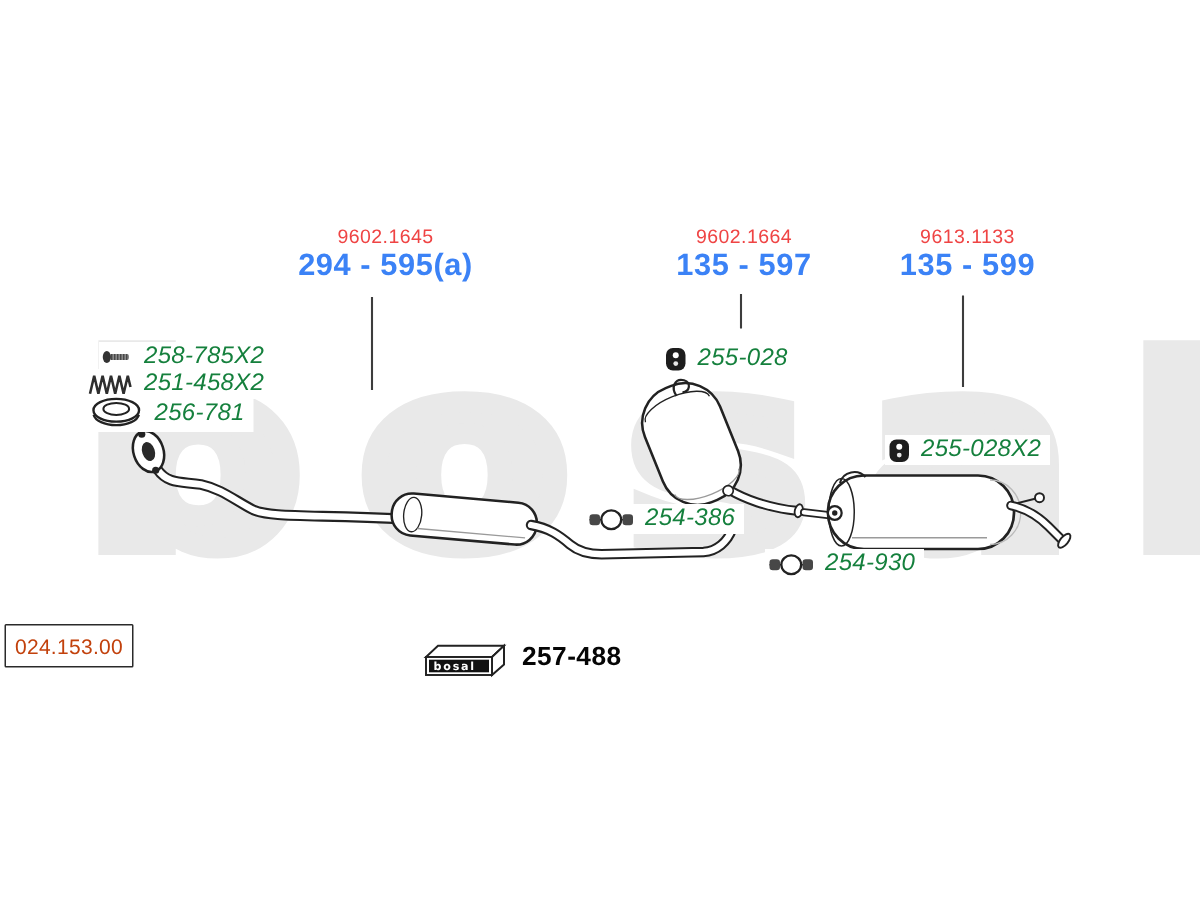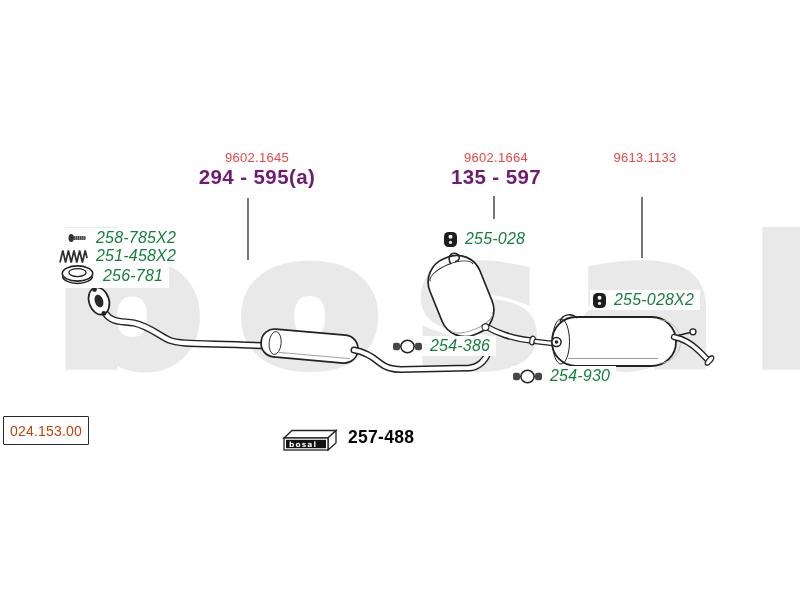--- a/index.html
+++ b/index.html
@@ -4,21 +4,21 @@
 <style>
   html,body{margin:0;padding:0;background:#ffffff;}
   #stage{
     position:relative;width:800px;height:600px;background:#ffffff;
     font-family:"Liberation Sans","DejaVu Sans",sans-serif;overflow:hidden;
   }
   #drawing{position:absolute;left:0;top:0;width:800px;height:600px;}
 
   .assembly{position:absolute;width:172px;text-align:center;color:#111;}
   .assembly .code{font-size:13px;letter-spacing:.3px;color:#ef4444;line-height:14px;}
-  .assembly .num{font-size:20.5px;font-weight:bold;letter-spacing:.4px;line-height:23px;color:#701a75;}
+  .assembly .num{font-size:20.5px;font-weight:bold;letter-spacing:.4px;line-height:23px;color:#3b82f6;}
 
   .part{
     position:absolute;display:flex;align-items:center;gap:7px;
     background:#ffffff;padding:1px 6px 1px 2px;white-space:nowrap;
   }
   .part .lbl{font-style:italic;font-size:16px;color:#15803d;letter-spacing:.2px;}
   .part svg{display:block;flex:0 0 auto;}
 
   .kit{position:absolute;display:flex;align-items:center;gap:9px;background:#fff;}
   .kit .num{font-size:17.5px;font-weight:bold;color:#050505;letter-spacing:.3px;}
@@ -108,20 +108,21 @@
   <div class="assembly" style="left:171px;top:151px;">
     <div class="code">9602.1645</div>
     <div class="num">294 - 595(a)</div>
   </div>
   <div class="assembly" style="left:410px;top:151px;">
     <div class="code">9602.1664</div>
     <div class="num">135 - 597</div>
   </div>
   <div class="assembly" style="left:559px;top:151px;">
     <div class="code">9613.1133</div>
+    <div class="num">135 - 599</div>
   </div>
 
   <div class="part" style="left:66px;top:228px;">
     <svg width="21" height="10" viewBox="0 0 21 10">
       <rect x="5" y="3" width="13" height="4" rx="1.4" fill="#8a8a8a"></rect>
       <path d="M6.5,3 v4 M8.5,3 v4 M10.5,3 v4 M12.5,3 v4 M14.5,3 v4 M16.5,3 v4" stroke="#3c3c3c" stroke-width="0.8"></path>
       <ellipse cx="3.2" cy="5" rx="2.7" ry="4" fill="#333"></ellipse>
     </svg>
     <span class="lbl">258-785X2</span>
   </div>

